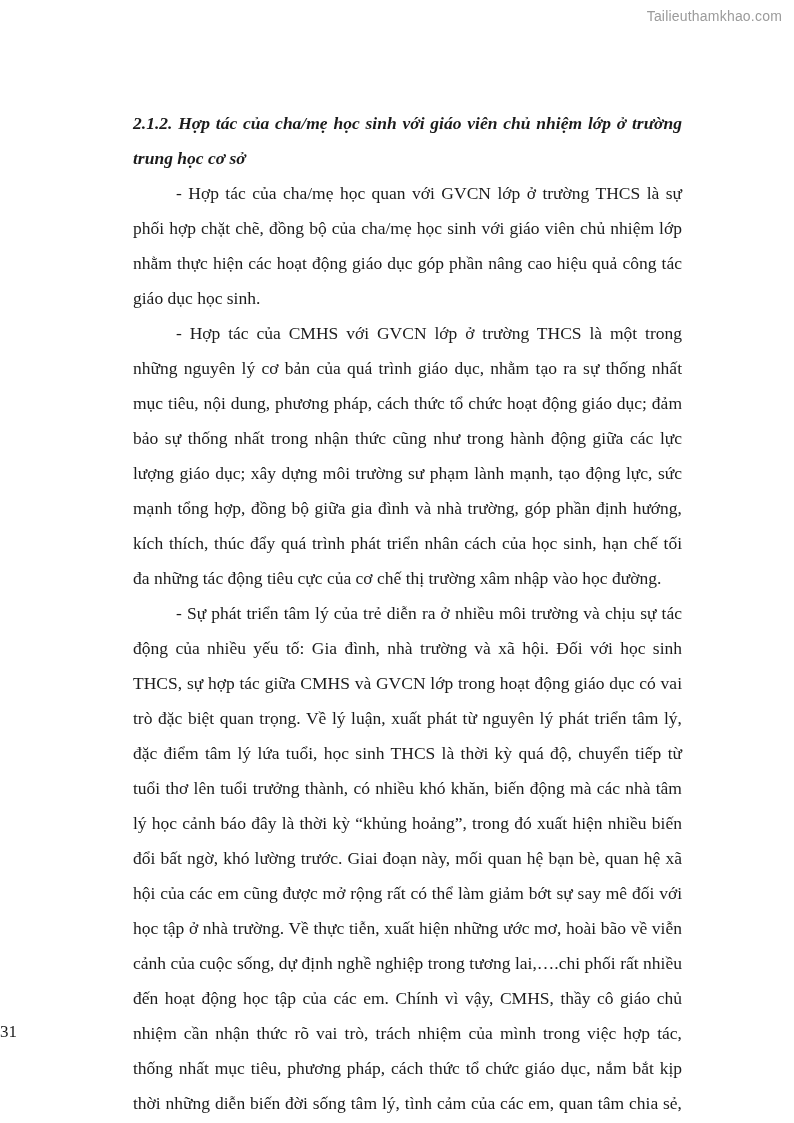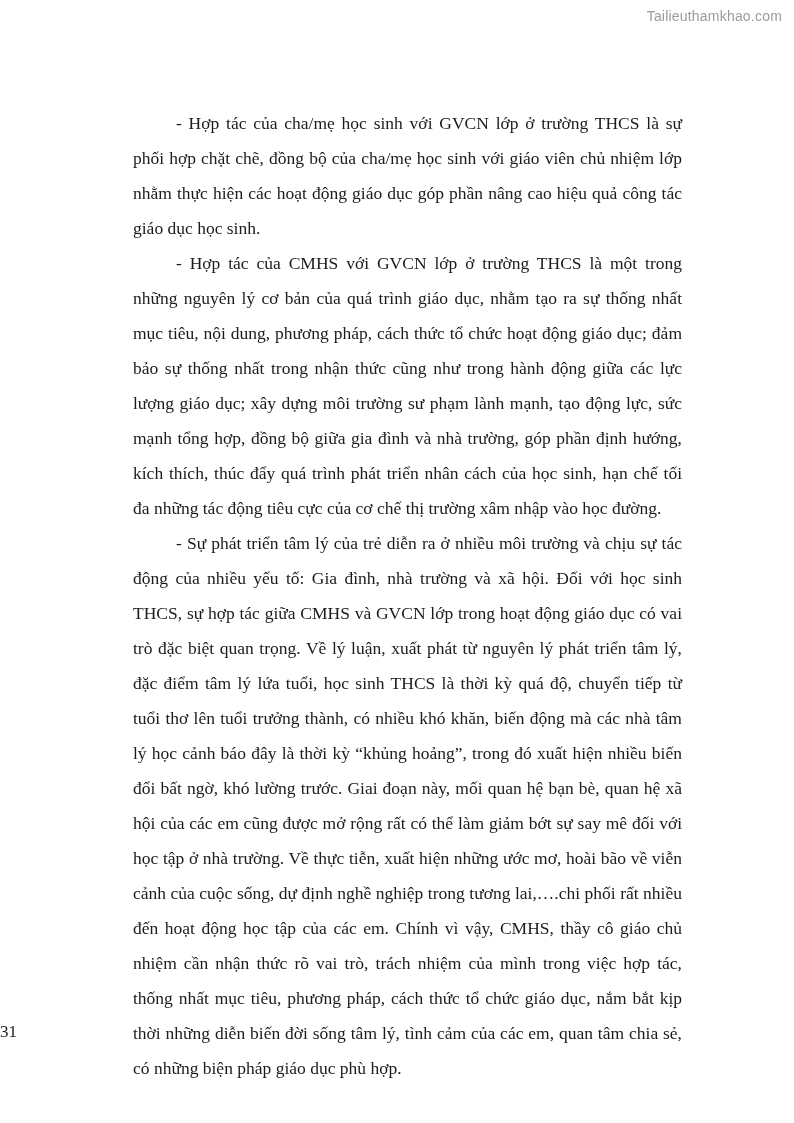--- a/index.html
+++ b/index.html
@@ -59,22 +59,23 @@
 </style>
 </head>
 <body>
 
 <div class="page">
 
   <div class="watermark">Tailieuthamkhao.com</div>
 
   <div class="content">
 
+    <h2 class="heading">2.1.2. Hợp tác của cha/mẹ học sinh với giáo viên chủ nhiệm lớp ở trường trung học cơ sở</h2>
 
-    <p class="para"><span>- Hợp tác của cha/mẹ học sinh với GVCN lớp ở trường THCS </span><span class="italic-seg">là sự phối hợp chặt chẽ, đồng bộ của cha/mẹ học sinh với giáo viên chủ nhiệm lớp nhằm thực hiện các hoạt động giáo dục góp phần nâng cao hiệu quả công tác giáo dục học sinh.</span></p>
+    <p class="para"><span>- Hợp tác của cha/mẹ học quan với GVCN lớp ở trường THCS </span><span class="italic-seg">là sự phối hợp chặt chẽ, đồng bộ của cha/mẹ học sinh với giáo viên chủ nhiệm lớp nhằm thực hiện các hoạt động giáo dục góp phần nâng cao hiệu quả công tác giáo dục học sinh.</span></p>
 
     <p class="para">- Hợp tác của CMHS với GVCN lớp ở trường THCS là một trong những nguyên lý cơ bản của quá trình giáo dục, nhằm tạo ra sự thống nhất mục tiêu, nội dung, phương pháp, cách thức tổ chức hoạt động giáo dục; đảm bảo sự thống nhất trong nhận thức cũng như trong hành động giữa các lực lượng giáo dục; xây dựng môi trường sư phạm lành mạnh, tạo động lực, sức mạnh tổng hợp, đồng bộ giữa gia đình và nhà trường, góp phần định hướng, kích thích, thúc đẩy quá trình phát triển nhân cách của học sinh, hạn chế tối đa những tác động tiêu cực của cơ chế thị trường xâm nhập vào học đường.</p>
 
     <p class="para">- Sự phát triển tâm lý của trẻ diễn ra ở nhiều môi trường và chịu sự tác động của nhiều yếu tố: Gia đình, nhà trường và xã hội. Đối với học sinh THCS, sự hợp tác giữa CMHS và GVCN lớp trong hoạt động giáo dục có vai trò đặc biệt quan trọng. Về lý luận, xuất phát từ nguyên lý phát triển tâm lý, đặc điểm tâm lý lứa tuổi, học sinh THCS là thời kỳ quá độ, chuyển tiếp từ tuổi thơ lên tuổi trưởng thành, có nhiều khó khăn, biến động mà các nhà tâm lý học cảnh báo đây là thời kỳ “khủng hoảng”, trong đó xuất hiện nhiều biến đổi bất ngờ, khó lường trước. Giai đoạn này, mối quan hệ bạn bè, quan hệ xã hội của các em cũng được mở rộng rất có thể làm giảm bớt sự say mê đối với học tập ở nhà trường. Về thực tiễn, xuất hiện những ước mơ, hoài bão về viễn cảnh của cuộc sống, dự định nghề nghiệp trong tương lai,….chi phối rất nhiều đến hoạt động học tập của các em. Chính vì vậy, CMHS, thầy cô giáo chủ nhiệm cần nhận thức rõ vai trò, trách nhiệm của mình trong việc hợp tác, thống nhất mục tiêu, phương pháp, cách thức tổ chức giáo dục, nắm bắt kịp thời những diễn biến đời sống tâm lý, tình cảm của các em, quan tâm chia sẻ, có những biện pháp giáo dục phù hợp.</p>
 
   </div>
 
   <div class="page-number">31</div>
 
 </div>

